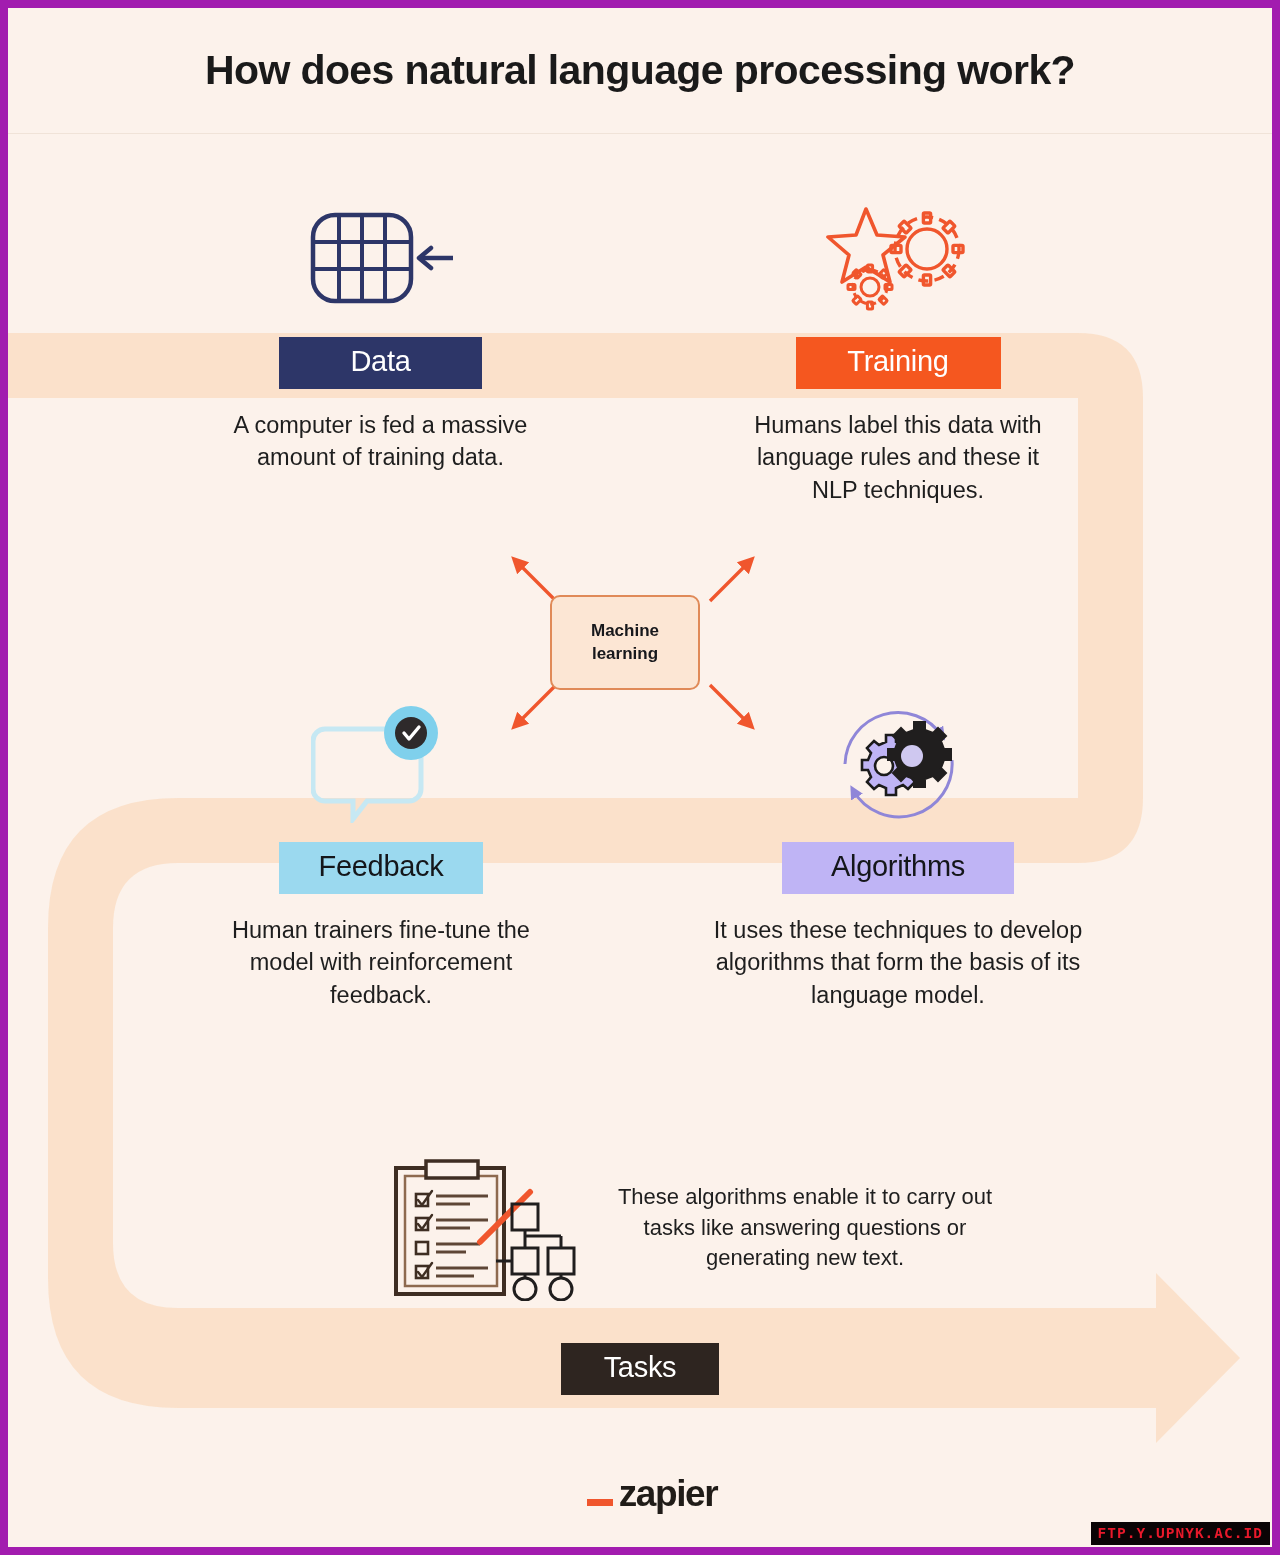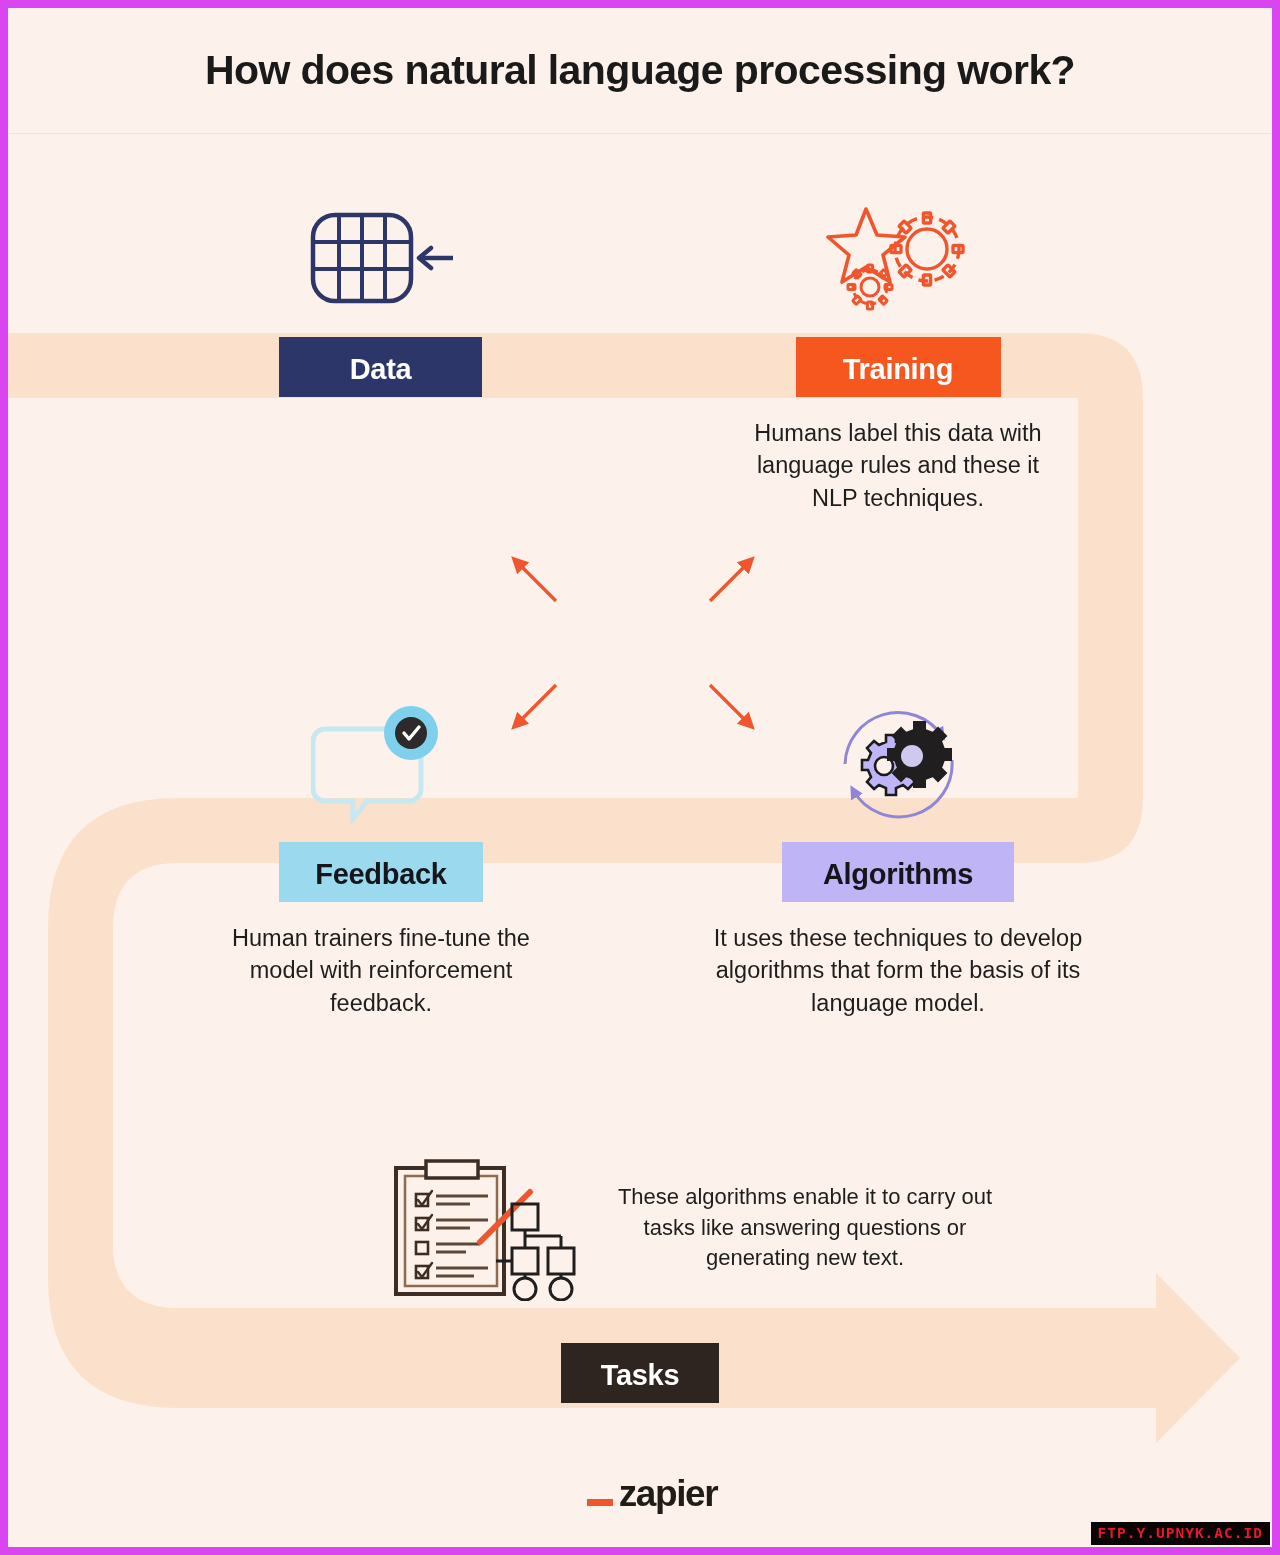--- a/index.html
+++ b/index.html
@@ -6,21 +6,21 @@
   * { margin:0; padding:0; box-sizing:border-box; }
 
   html, body {
     width:1280px; height:1555px;
     font-family:"Liberation Sans", sans-serif;
   }
 
   #page {
     position:relative;
     width:1280px; height:1555px;
-    background:#d946ef;              
+    background:#a21caf;              
     overflow:hidden;
   }
 
   #canvas {
     position:absolute;
     left:8px; top:8px;
     width:1264px; height:1539px;
     background:#FCF2EB;              
     overflow:hidden;
   }
@@ -50,23 +50,23 @@
   .step { position:absolute; }
 
   .icon-wrap {
     display:flex; align-items:center; justify-content:center;
     height:130px;
   }
 
   .badge {
     display:block;
     text-align:center;
-    font-size:29px; font-weight:bold;
+    font-size:29px; font-weight:normal;
     letter-spacing:-0.3px;
-    padding:16px 0 11px 0;
+    padding:8px 0 11px 0;
     white-space:nowrap;
   }
   .badge-navy   { background:#2D3668; color:#FFFFFF; }
   .badge-orange { background:#F5571F; color:#FFFFFF; }
   .badge-blue   { background:#9BD9EF; color:#14161A; }
   .badge-purple { background:#BFB4F5; color:#14161A; }
   .badge-dark   { background:#2E2520; color:#FFFFFF; }
 
   .desc {
     margin-top:20px;
@@ -187,20 +187,21 @@
           <line x1="10" y1="66" x2="104" y2="66" stroke="#2D3668" stroke-width="4"></line>
           <line x1="34" y1="14" x2="34" y2="96" stroke="#2D3668" stroke-width="4"></line>
           <line x1="57" y1="14" x2="57" y2="96" stroke="#2D3668" stroke-width="4"></line>
           <line x1="80" y1="14" x2="80" y2="96" stroke="#2D3668" stroke-width="4"></line>
 
           <line x1="148" y1="55" x2="116" y2="55" stroke="#2D3668" stroke-width="4.5"></line>
           <polyline points="126,45 114,55 126,65" fill="none" stroke="#2D3668" stroke-width="4.5" stroke-linecap="round" stroke-linejoin="round"></polyline>
         </svg>
       </div>
       <div class="badge badge-navy" style="margin:14px auto 0 auto; width:203px;">Data</div>
+      <div class="desc" style="width:300px; margin-left:auto; margin-right:auto;">A computer is fed a massive amount of training data.</div>
     </div>
 
     <div class="step" style="left:725px; top:185px; width:330px;">
       <div class="icon-wrap">
         <svg width="150" height="115" viewBox="0 0 150 115">
 
           <polygon points="38,6 49,32 77,34 55,52 62,79 38,64 14,79 21,52 0,34 28,32" fill="none" stroke="#F0562D" stroke-width="3.6" stroke-linejoin="round" transform="translate(5,2)"></polygon>
 
           <g transform="translate(104,48)" fill="none" stroke="#F0562D" stroke-width="3.4">
             <circle r="20"></circle>
@@ -244,20 +245,26 @@
             <path d="M 0 0 L 10 5 L 0 10 z" fill="#F0562D"></path>
           </marker>
         </defs>
         <g stroke="#F0562D" stroke-width="3.4" fill="none" marker-end="url(#ah)">
           <line x1="58" y1="58" x2="18" y2="18"></line>
           <line x1="212" y1="58" x2="252" y2="18"></line>
           <line x1="58" y1="142" x2="18" y2="182"></line>
           <line x1="212" y1="142" x2="252" y2="182"></line>
         </g>
       </svg>
+      <div id="ml-box">
+        <span>
+          <span>Machine</span><br>
+          <span>learning</span>
+        </span>
+      </div>
     </div>
 
     <div class="step" style="left:208px; top:690px; width:330px;">
       <div class="icon-wrap">
         <svg width="140" height="120" viewBox="0 0 140 120">
 
           <path d="M 14 26 h 84 a 12 12 0 0 1 12 12 v 48 a 12 12 0 0 1 -12 12
                    h -42 l -14 18 l 0 -18 h -28 a 12 12 0 0 1 -12 -12
                    v -48 a 12 12 0 0 1 12 -12 z" fill="none" stroke="#C6E8F3" stroke-width="5"></path>
 

